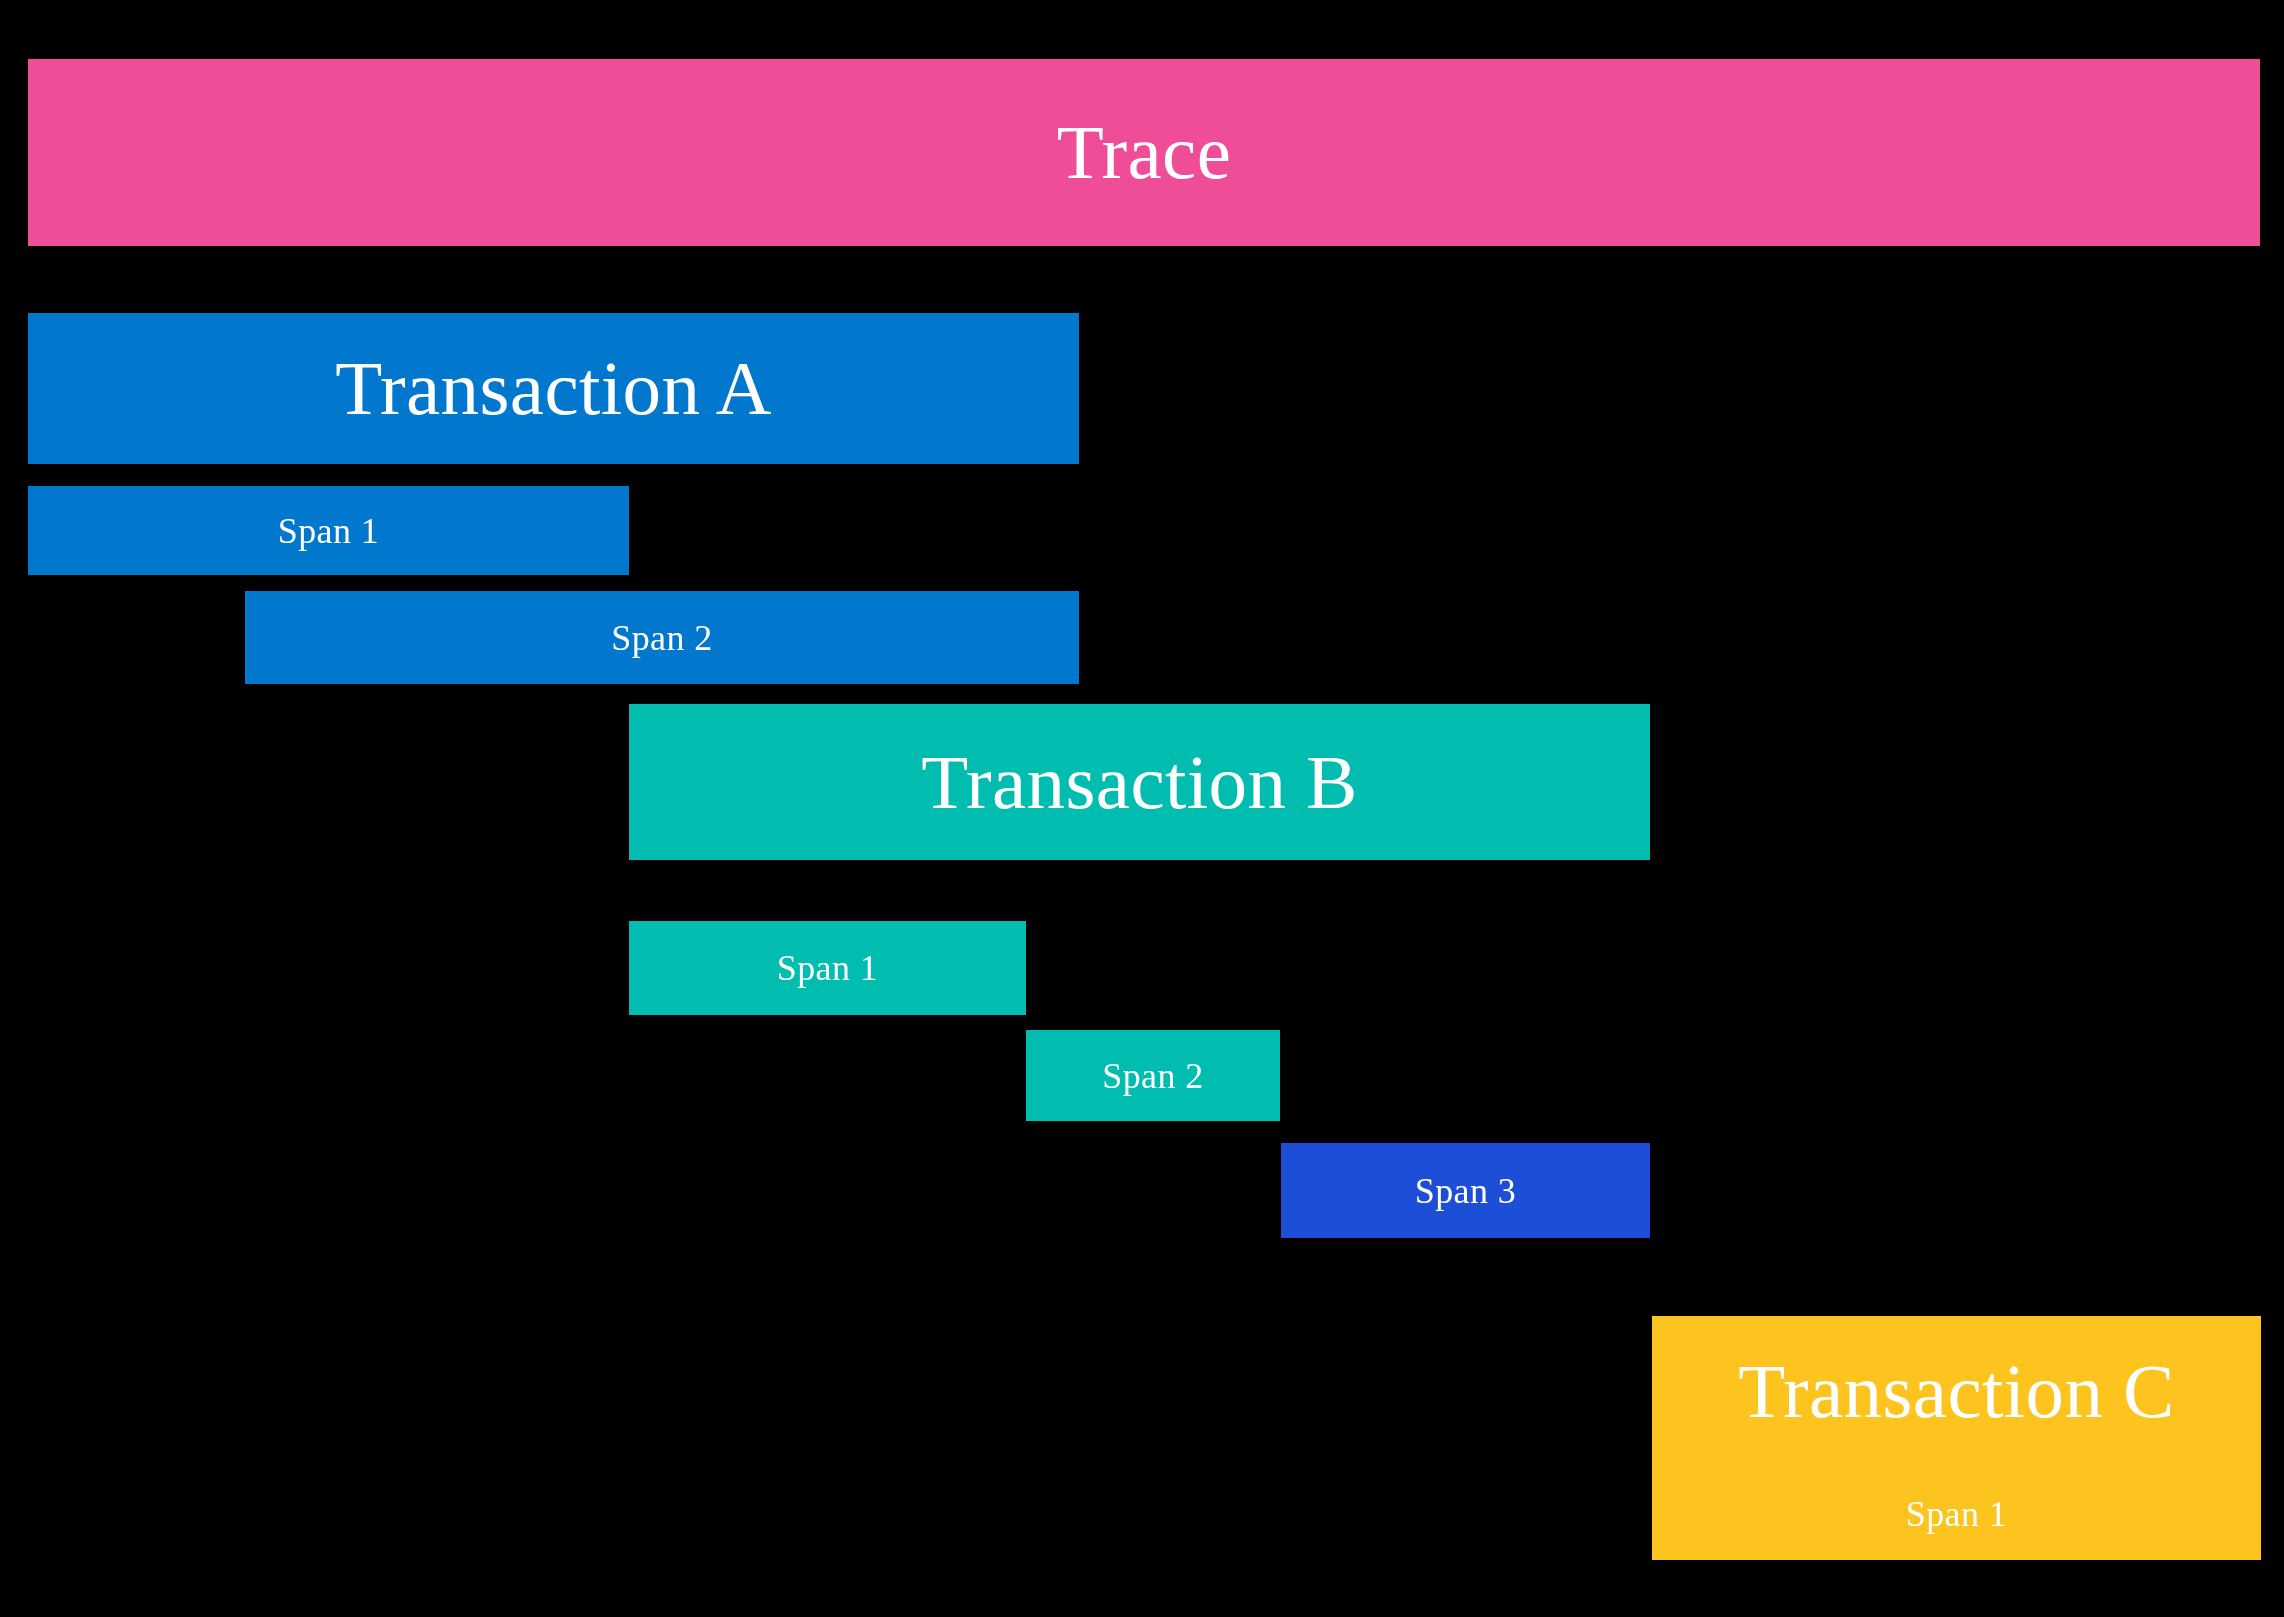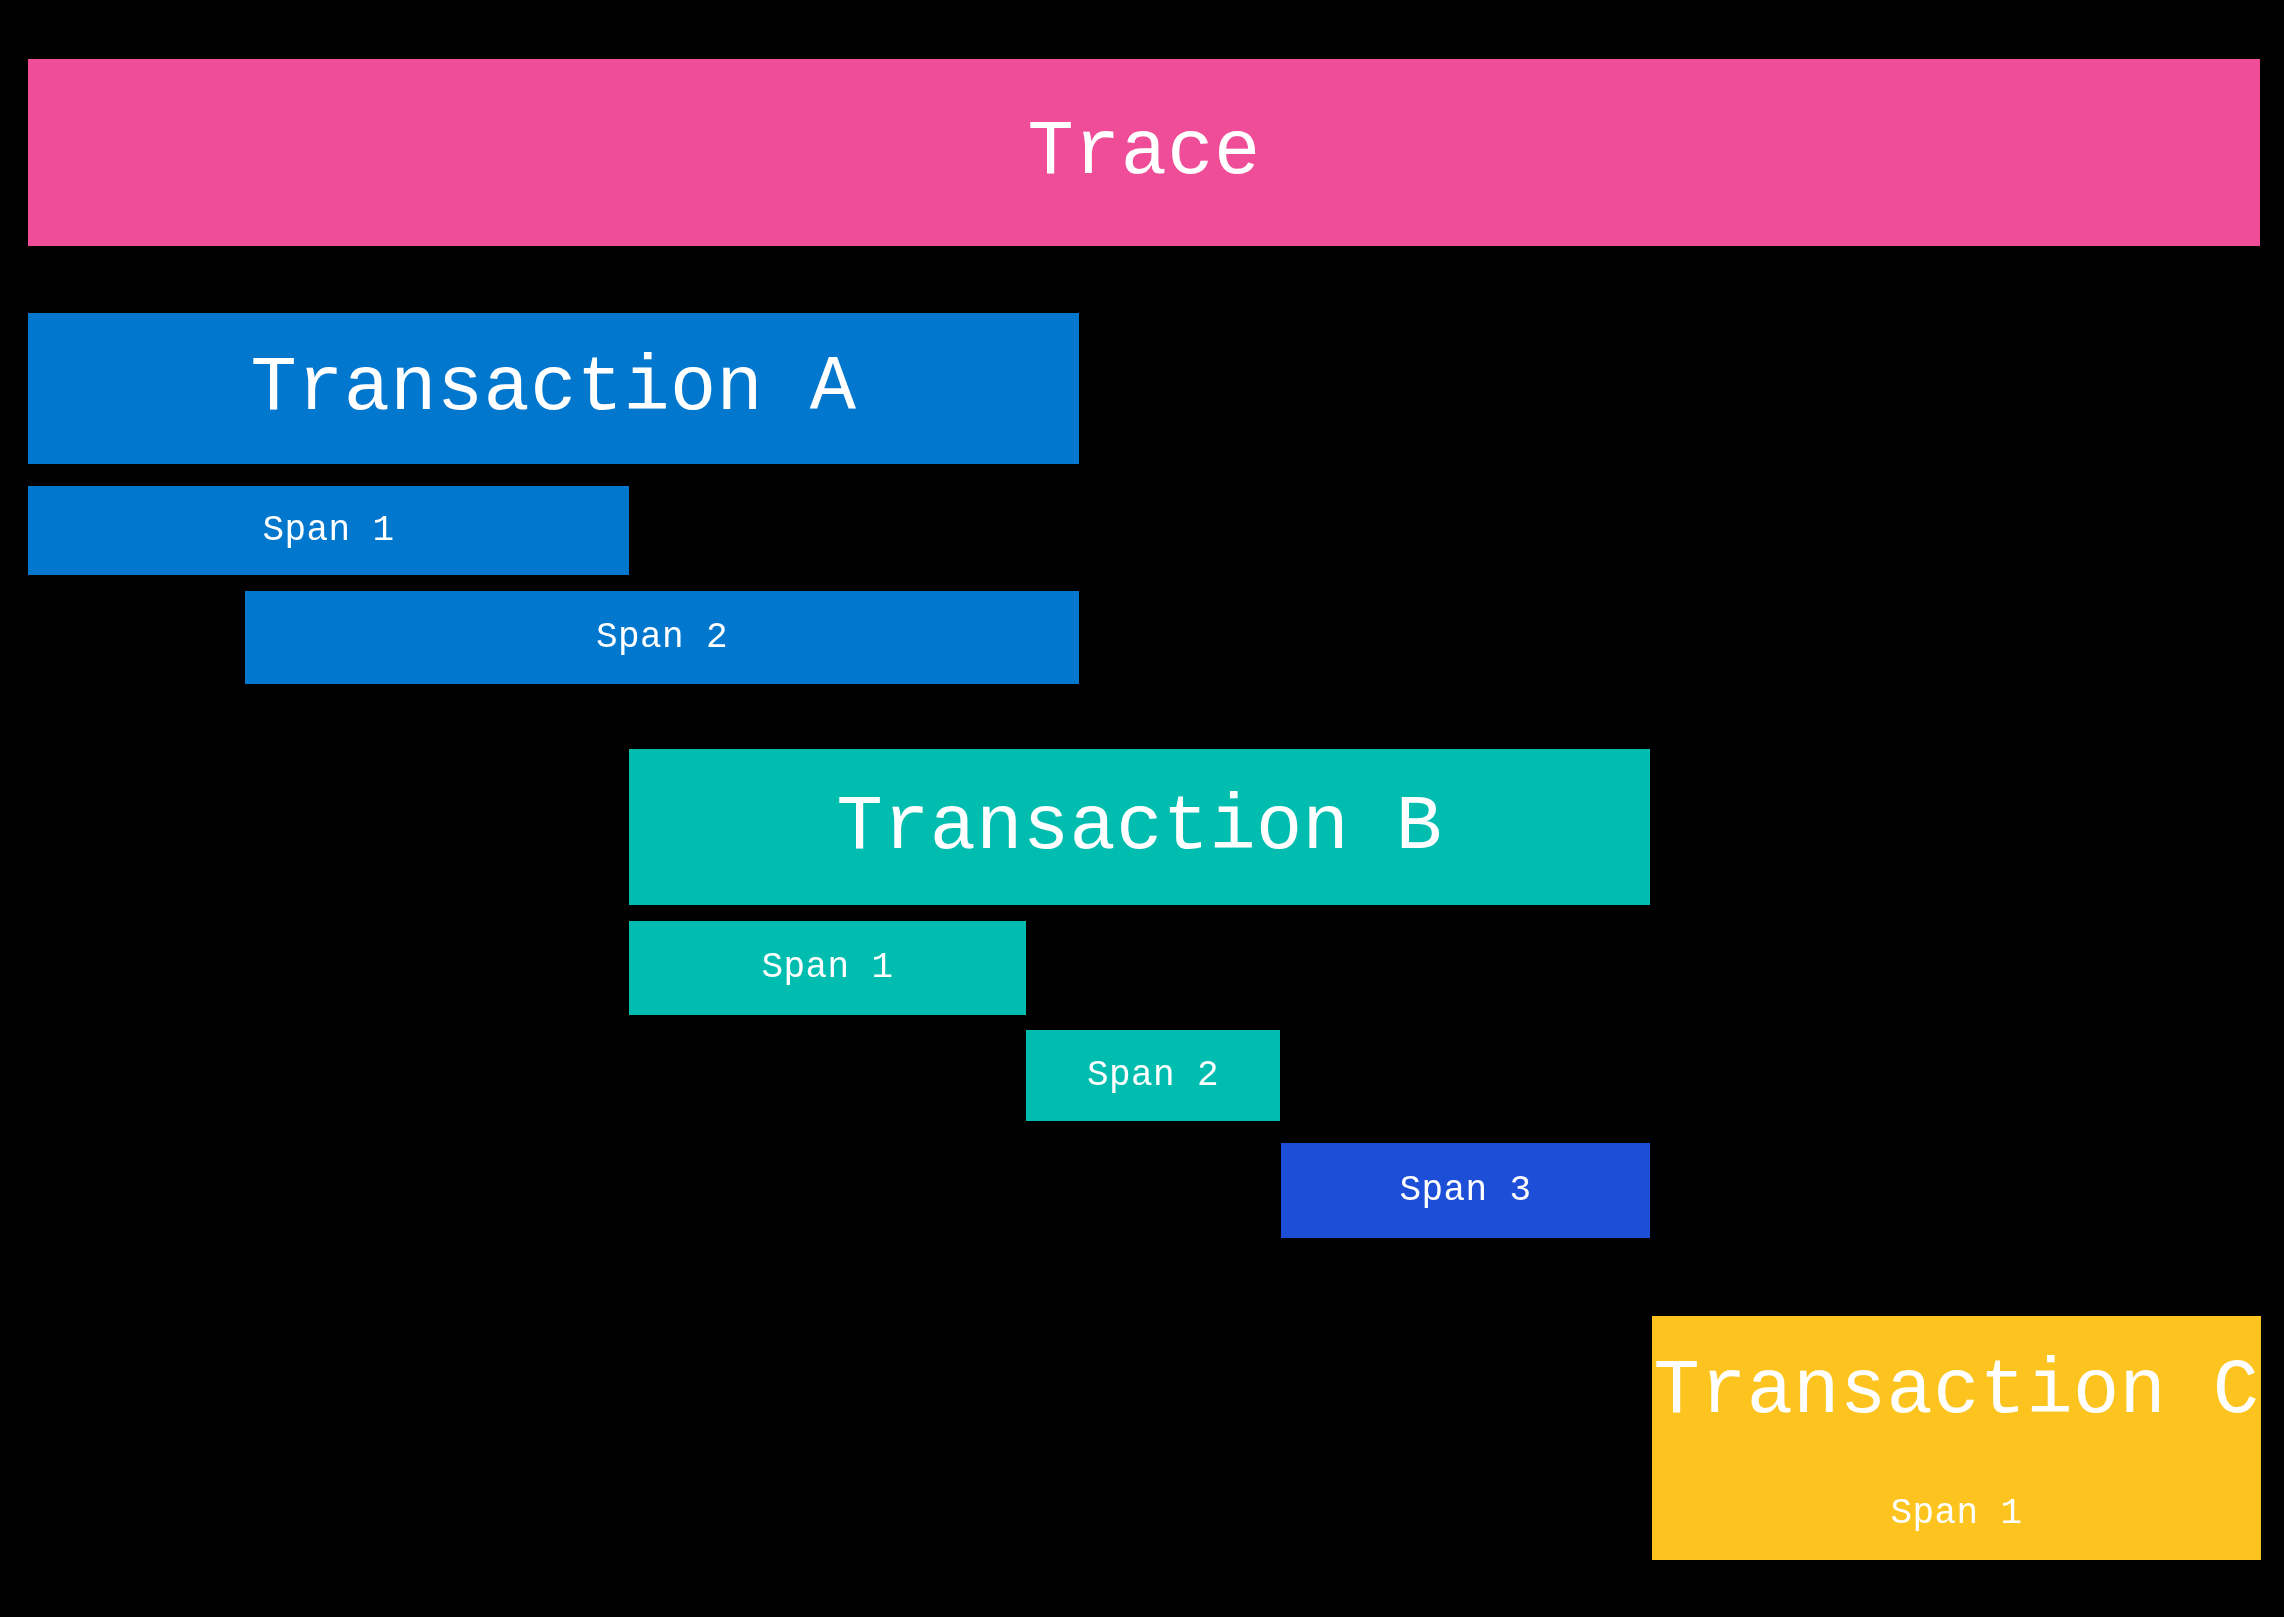--- a/index.html
+++ b/index.html
@@ -6,21 +6,21 @@
     margin: 0;
     padding: 0;
     background: #000000;
   }
   .stage {
     position: relative;
     width: 2284px;
     height: 1618px;
     background: #000000;
     overflow: hidden;
-    font-family: Liberation Mono, monospace;
+    font-family: Liberation Serif, serif;
   }
   .bar {
     position: absolute;
     display: flex;
     align-items: center;
     justify-content: center;
     box-sizing: border-box;
   }
   .bar-label {
     color: #ffffff;
@@ -46,21 +46,21 @@
   </div>
 
   <div class="bar kind-span" style="left: 28px; top: 486px; width: 601px; height: 89px; background: rgb(2, 119, 206);">
     <span class="bar-label">Span 1</span>
   </div>
 
   <div class="bar kind-span" style="left: 245px; top: 591px; width: 834px; height: 93px; background: rgb(2, 119, 206);">
     <span class="bar-label">Span 2</span>
   </div>
 
-  <div class="bar kind-title" style="left: 629px; top: 749px; width: 1021px; height: 156px; background: rgb(0, 189, 176);">
+  <div class="bar kind-title" style="left: 629px; top: 704px; width: 1021px; height: 156px; background: rgb(0, 189, 176);">
     <span class="bar-label">Transaction B</span>
   </div>
 
   <div class="bar kind-span" style="left: 629px; top: 921px; width: 397px; height: 94px; background: rgb(0, 189, 176);">
     <span class="bar-label">Span 1</span>
   </div>
 
   <div class="bar kind-span" style="left: 1026px; top: 1030px; width: 254px; height: 91px; background: rgb(0, 189, 176);">
     <span class="bar-label">Span 2</span>
   </div>

